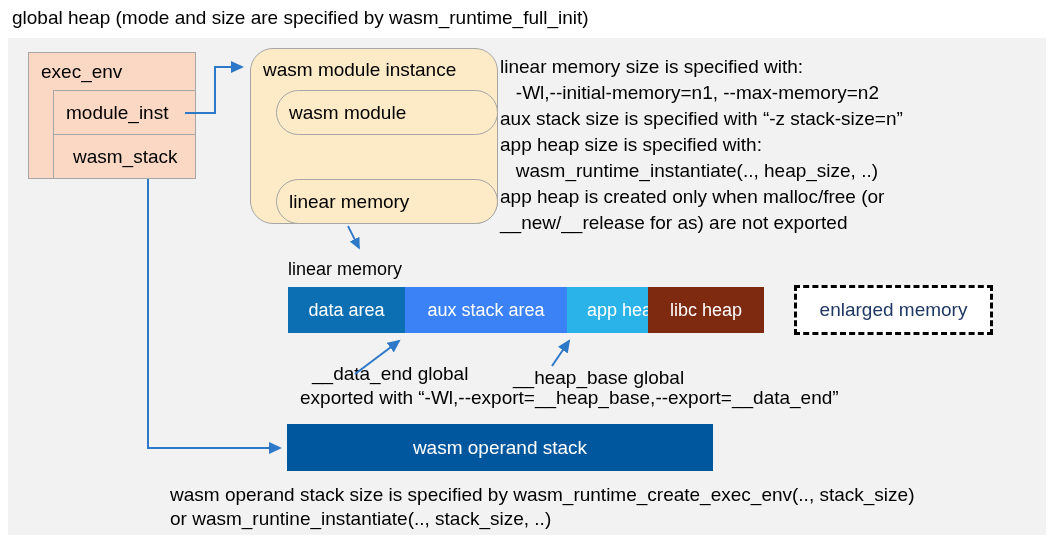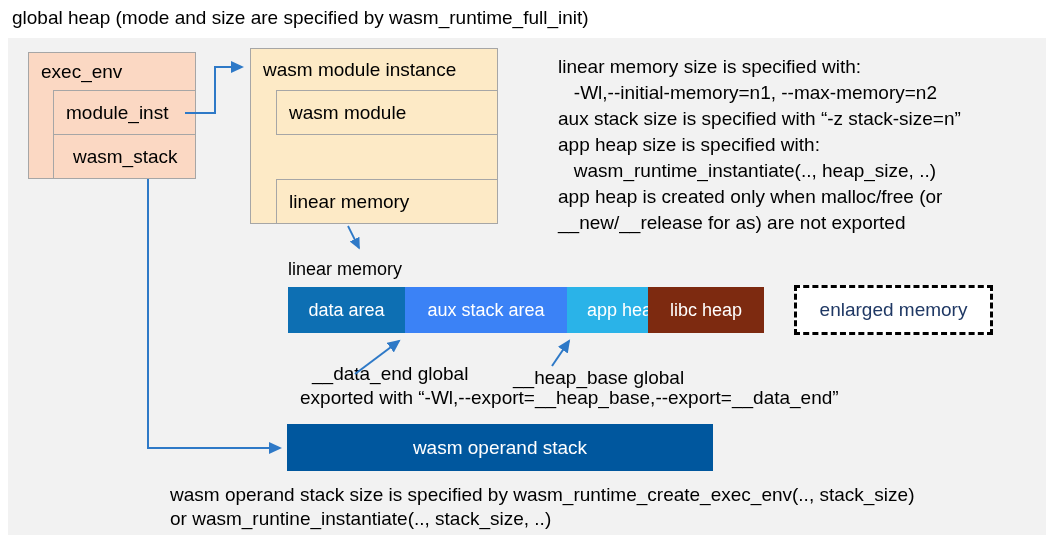--- a/index.html
+++ b/index.html
@@ -6,21 +6,21 @@
   *{box-sizing:border-box;}
   .stage{
     position:relative;width:1054px;height:547px;overflow:hidden;
     font-family:"Liberation Sans",sans-serif;color:#000;background:#ffffff;
   }
   .abs{position:absolute;}
   .title{font-size:19px;font-weight:500;white-space:pre;}
   .panel{background:#f2f2f2;}
   .box{border:1px solid #a6a6a6;}
   .peach{background:#fbd8c3;}
-  .cream{background:#fdeac6;}
+  .cream{background:#fdeac6;border-radius:23px;}
   .box-header{font-size:19px;display:flex;align-items:center;padding-left:12px;}
   .nested{position:absolute;border:1px solid #a6a6a6;font-size:19px;
           display:flex;align-items:center;padding-left:12px;}
   .seg{position:absolute;top:287px;height:46px;display:flex;align-items:center;
        justify-content:center;font-size:18px;color:#ffffff;white-space:nowrap;}
   .seg-dashed{position:absolute;background:#ffffff;border:3px dashed #000;
        display:flex;align-items:center;justify-content:center;font-size:19px;white-space:nowrap;}
   .note{font-size:19px;line-height:26px;white-space:pre;}
   .small-note{font-size:19px;white-space:pre;}
   .bar-label{font-size:18px;}
@@ -42,21 +42,21 @@
     <div class="nested peach" style="left:24px;top:37px;width:143px;height:45px;">module_inst</div>
     <div class="nested peach" style="left:24px;top:81px;width:143px;height:45px;padding-left:19px;">wasm_stack</div>
   </div>
 
   <div class="abs box cream" style="left: 250px; top: 48px; width: 248px; height: 176px; background-color: rgb(253, 234, 198);">
     <div class="box-header" style="height:41px;">wasm module instance</div>
     <div class="nested cream" style="left:25px;top:41px;width:222px;height:45px;">wasm module</div>
     <div class="nested cream" style="left:25px;top:130px;width:222px;height:45px;">linear memory</div>
   </div>
 
-  <div class="abs" style="left:558px;top:54px;">
+  <div class="abs" style="left:500px;top:54px;">
     <div class="note">linear memory size is specified with:</div>
     <div class="note">   -Wl,--initial-memory=n1, --max-memory=n2</div>
     <div class="note">aux stack size is specified with “-z stack-size=n”</div>
     <div class="note">app heap size is specified with:</div>
     <div class="note">   wasm_runtime_instantiate(.., heap_size, ..)</div>
     <div class="note">app heap is created only when malloc/free (or</div>
     <div class="note">__new/__release for as) are not exported</div>
   </div>
 
   <div class="abs bar-label" style="left:288px;top:259px;">linear memory</div>

